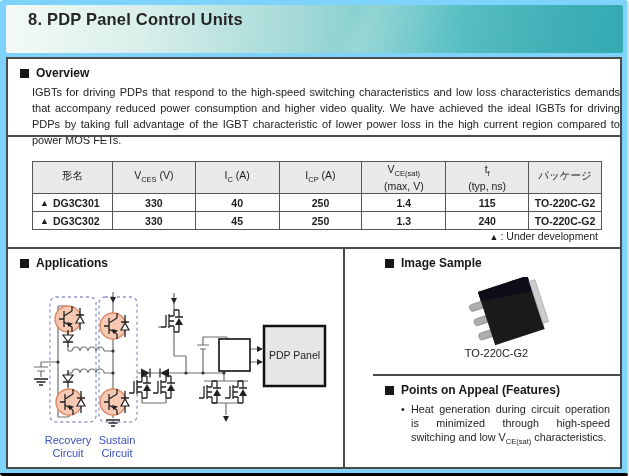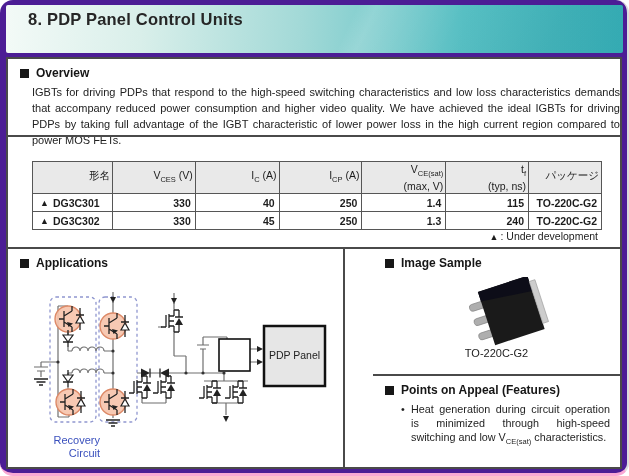--- a/index.html
+++ b/index.html
@@ -1,19 +1,19 @@
 <!DOCTYPE html>
 <html style="--accent: #38b2ba; --igbt_fill: #f6c3ab; --label_blue: #3a50bd;"><head>
 <meta charset="utf-8">
 <style>
   * { margin:0; padding:0; box-sizing:border-box; }
   html,body { background:#ffffff; }
   body { font-family:"Liberation Sans","DejaVu Sans",sans-serif; color:#1d1d1d; }
-  .page { position:relative; width:629px; height:476px; background:#4c1d95; overflow:hidden;
-          border-right:2px solid #dcdcdc; border-bottom:3px solid #f9a8d4; border-radius:13px; }
+  .page { position:relative; width:629px; height:476px; background:#7dd3fc; overflow:hidden;
+          border-right:2px solid #dcdcdc; border-bottom:3px solid #000000; border-radius:3px; }
 
   
   .banner { position:absolute; left:6px; top:5px; width:617px; height:48px;
     background:
       linear-gradient(115deg, rgba(255,255,255,0) 55%, rgba(255,255,255,0.14) 58%, rgba(255,255,255,0) 72%, rgba(0,70,80,0.07) 88%),
       linear-gradient(93deg, #f3faf7 0%, #d9efea 22%, #a2d9d7 48%, #57bfc3 74%, var(--accent) 100%);
     border-radius:2px; }
   .banner .t1 { position:absolute; left:22px; top:5px; font-size:16.5px; font-weight:bold; color:#262626; letter-spacing:.2px; }
   .banner .t2 { position:absolute; left:34px; top:26px; font-size:16.5px; font-weight:bold; color:#262626; letter-spacing:.2px; }
 
@@ -30,21 +30,21 @@
   .sec-features { position:relative; height:95px; }
 
   .sec-h { display:flex; align-items:center; gap:7px; font-size:12px; font-weight:bold; color:#161616; padding:7px 0 0 12px; }
   .sq { width:9px; height:9px; background:#171717; flex:0 0 auto; }
 
   .ov-body { margin:4px 0 0 24px; font-size:11px; line-height:16px; text-align:justify; color:#222; }
 
   
   table.spec { position:absolute; left:24px; top:24px; width:570px; border-collapse:collapse;
                font-size:10.5px; color:#1c1c1c; }
-  table.spec th, table.spec td { border:1px solid #565656; text-align:right; vertical-align:middle; }
+  table.spec th, table.spec td { border:1px solid #565656; text-align:center; vertical-align:middle; }
   table.spec th { background:#e9e9e9; font-weight:normal; height:30px; line-height:12px; padding:1px 2px; }
   table.spec td { height:18px; padding:0 4px;font-weight:bold; }
   table.spec td.c-model { text-align:left; padding-left:7px; white-space:nowrap; }
   table.spec sub { font-size:7.5px; }
   .h2line { display:block; }
   .tri { display:inline-block; margin-right:4px; font-size:9px; vertical-align:0.5px; }
   .udev { position:absolute; right:22px; top:93px; font-size:10.5px; color:#1c1c1c; }
   .udev .tri { margin-right:2px; }
 
   
@@ -52,21 +52,21 @@
   .diagram svg { position:absolute; left:0; top:0; }
   .wire   { stroke:#6f6f6f; stroke-width:1.2; fill:none; }
   .sym    { stroke:#222; stroke-width:1.3; fill:none; }
   .symf   { fill:#222; stroke:none; }
   .symw   { fill:#fff; stroke:#222; stroke-width:1.2; }
   .igbt-c { fill:var(--igbt_fill); fill-opacity:.9; stroke:#dd8a68; stroke-width:1.4; }
   .dash   { fill:none; stroke:#9097cf; stroke-width:1.3; stroke-dasharray:3 3; }
   .dot    { fill:#333; }
   .drvbox { fill:#fff; stroke:#111; stroke-width:1.6; }
   .pdpbox { fill:#e6e6e6; stroke:#111; stroke-width:2.5; }
-  .clabel { position:absolute; font-size:11px; line-height:13px; color:var(--label_blue); text-align:right; }
+  .clabel { position:absolute; font-size:11px; line-height:13px; color:var(--label_blue); text-align:center; }
   .pdp-label { position:absolute; font-size:10.5px; color:#222; text-align:center; }
 
   
   .pkg-wrap { position:absolute; left:0; top:28px; width:100%; height:70px; }
   .pkg-label { position:absolute; left:0; top:98px; width:100%; text-align:center; font-size:11px; color:#222; }
 
   
   .feat-list { margin:5px 10px 0 28px; list-style:none; }
   .feat-list li { position:relative; padding-left:10px; font-size:10.8px; line-height:14px; text-align:justify; color:#1e1e1e; margin-bottom:1px; }
   .feat-list li::before { content:"\2022"; position:absolute; left:0; top:0; }
@@ -238,20 +238,21 @@
 
             <circle class="dot" cx="50" cy="73" r="1.6"></circle>
             <circle class="dot" cx="105" cy="62" r="1.6"></circle>
             <circle class="dot" cx="105" cy="84" r="1.6"></circle>
             <circle class="dot" cx="178" cy="84" r="1.6"></circle>
             <circle class="dot" cx="195" cy="84" r="1.6"></circle>
             <circle class="dot" cx="216" cy="84" r="1.6"></circle>
           </svg>
 
           <div class="clabel" style="left:28px; top:145px; width:64px;">Recovery Circuit</div>
+          <div class="clabel" style="left:81px; top:145px; width:56px;">Sustain Circuit</div>
           <div class="pdp-label" style="left:256px; top:60px; width:61px;">PDP Panel</div>
         </div>
       </div>
 
       <div class="pane-right">
 
         <section class="sec-sample">
           <h2 class="sec-h">
             <span class="sq"></span>
             <span>Image Sample</span>

